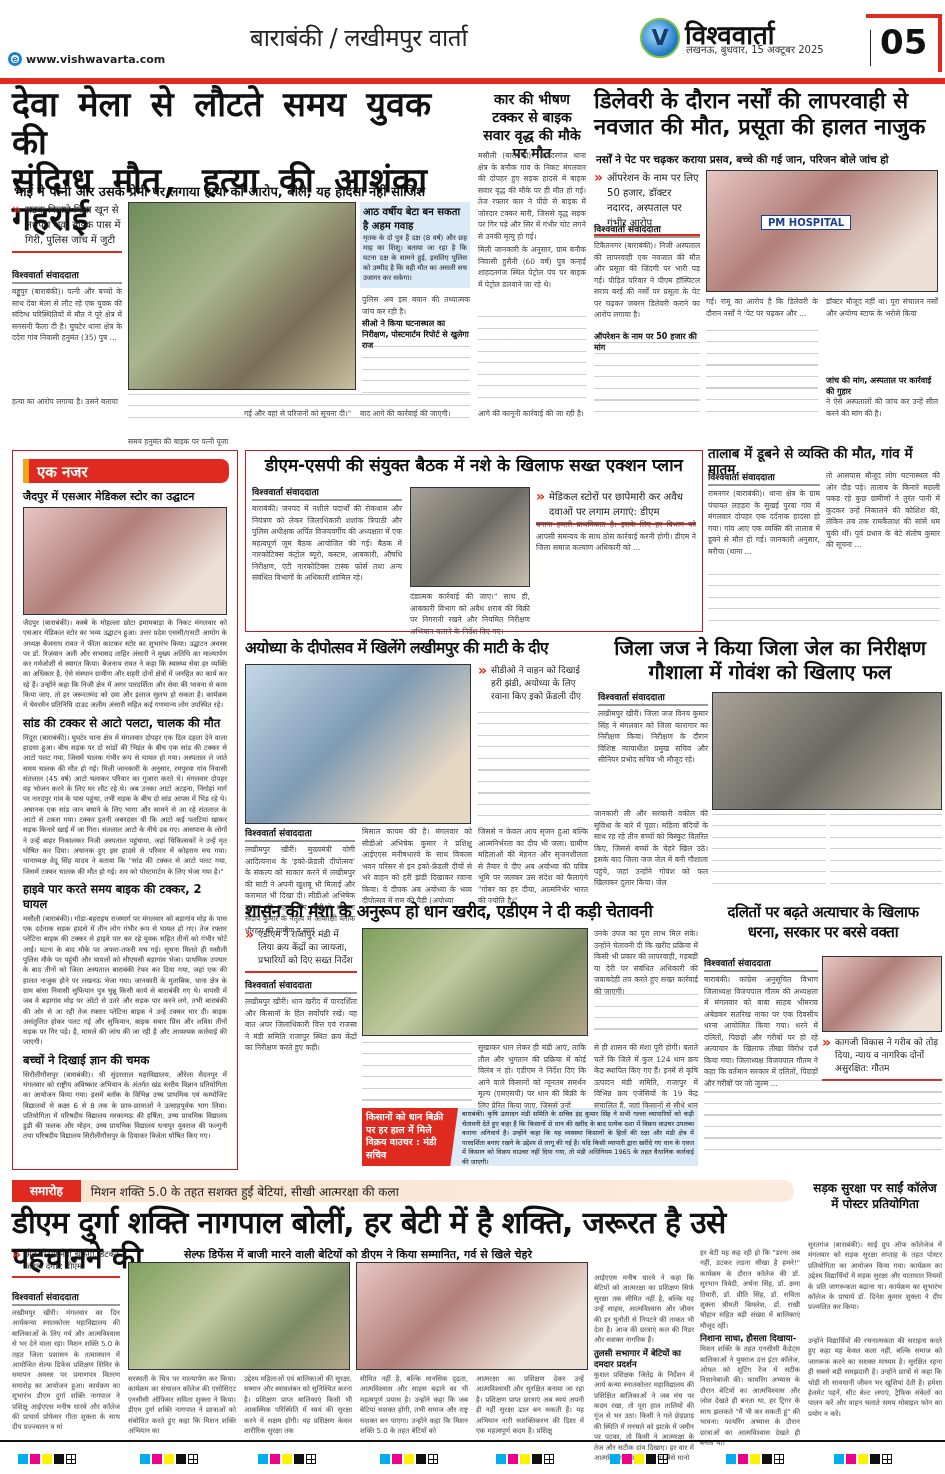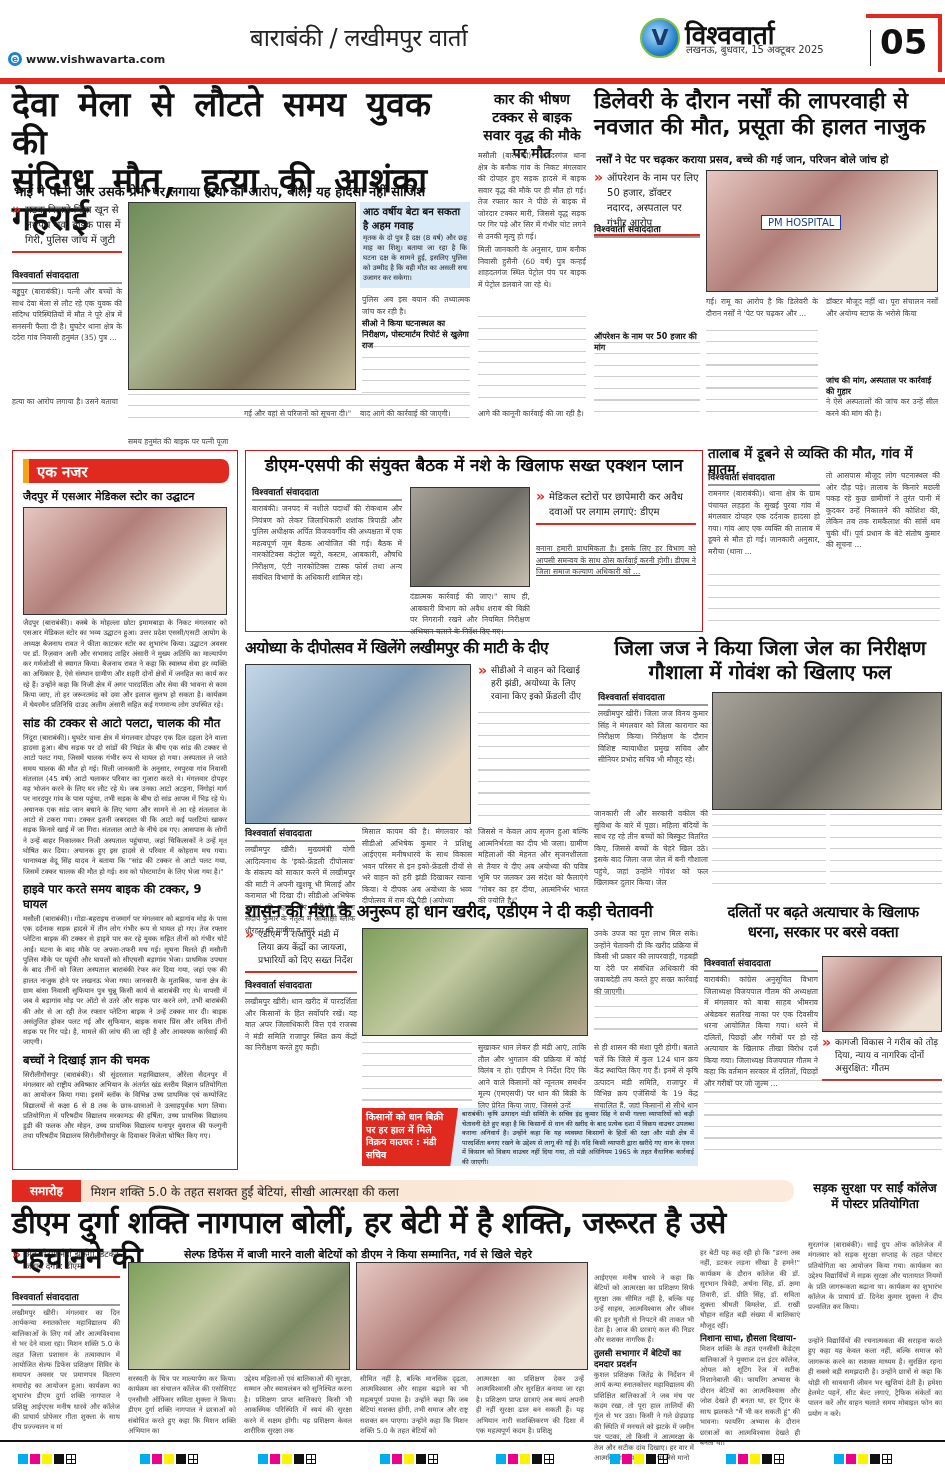--- a/index.html
+++ b/index.html
@@ -96,58 +96,59 @@
   <div>डिलेवरी के दौरान नर्सों की लापरवाही से</div>
   <div>नवजात की मौत, प्रसूता की हालत नाजुक</div>
 </div>
 <div class="abs sub" style="left:596px;top:152px;width:345px;font-size:10.5px;">नर्सों ने पेट पर चढ़कर कराया प्रसव, बच्चे की गई जान, परिजन बोले जांच हो</div>
 <div class="abs bullet redline" style="left:594px;top:170px;width:106px;padding-bottom:4px;">
   <span class="ch">»</span>
   <span>ऑपरेशन के नाम पर लिए 50 हजार, डॉक्टर नदारद, अस्पताल पर गंभीर आरोप</span>
 </div>
 <div class="abs" style="left:594px;top:222px;width:106px;">
   <div class="byline">विश्ववार्ता संवाददाता</div>
+  <div class="body">टिकैतनगर (बाराबंकी)। निजी अस्पताल की लापरवाही एक नवजात की मौत और प्रसूता की जिंदगी पर भारी पड़ गई। पीड़ित परिवार ने पीएम हॉस्पिटल सराय बरई की नर्सों पर प्रसूता के पेट पर चढ़कर जबरन डिलेवरी कराने का आरोप लगाया है।</div>
 </div>
 <div class="abs photo pink" style="left:706px;top:170px;width:232px;height:122px;">
-  <div style="position:absolute;left:54px;top:44px;background:#fff;color:#1b3f8f;font-size:10px;font-weight:normal;padding:1px 6px;border:1px solid #1b3f8f;text-align:center;">PM HOSPITAL</div>
+  <div style="position:absolute;left:54px;top:44px;background:#fff;color:#1b3f8f;font-size:10px;font-weight:bold;padding:1px 6px;border:1px solid #1b3f8f;text-align:center;">PM HOSPITAL</div>
 </div>
 <div class="abs body" style="left:706px;top:296px;width:112px;">गई। रामू का आरोप है कि डिलेवरी के दौरान नर्सों ने 'पेट पर चढ़कर और ...</div>
 <div class="abs body" style="left:826px;top:296px;width:112px;">डॉक्टर मौजूद नहीं था। पूरा संचालन नर्सों और अयोग्य स्टाफ के भरोसे किया</div>
 <div class="abs sub" style="left:594px;top:330px;width:106px;font-size:8px;">ऑपरेशन के नाम पर 50 हजार की मांग</div>
 <div class="abs sub" style="left:826px;top:374px;width:112px;font-size:8px;">जांच की मांग, अस्पताल पर कार्रवाई की गुहार</div>
 <div class="abs lines" style="left:594px;top:342px;width:106px;height:76px;"></div>
 <div class="abs lines" style="left:706px;top:330px;width:112px;height:90px;"></div>
 <div class="abs body" style="left:826px;top:396px;width:112px;">ने ऐसे अस्पतालों की जांच कर उन्हें सील करने की मांग की है।</div>
 
 <div class="abs boxed" style="left:12px;top:450px;width:226px;height:720px;background:#fff;">
   <div class="tagred" style="margin:8px 8px 0 10px;padding:2px 8px;font-size:15px;border-radius:0 8px 8px 0;border-left:6px solid #f7a21b;">एक नजर</div>
   <div class="sub" style="margin:5px 10px 0;font-size:11px;">जैदपुर में एसआर मेडिकल स्टोर का उद्घाटन</div>
   <div class="photo pink" style="margin:4px 10px 0;height:108px;"></div>
   <div class="body" style="margin:3px 10px 0;font-size:7px;line-height:10.3px;color:#333;">जैदपुर (बाराबंकी)। कस्बे के मोहल्ला छोटा इमामबाड़ा के निकट मंगलवार को एसआर मेडिकल स्टोर का भव्य उद्घाटन हुआ। उत्तर प्रदेश एससी/एसटी आयोग के अध्यक्ष बैजनाथ रावत ने फीता काटकर स्टोर का शुभारंभ किया। उद्घाटन अवसर पर डॉ. रिज़वान अली और सभासद ताहिर अंसारी ने मुख्य अतिथि का माल्यार्पण कर गर्मजोशी से स्वागत किया। बैजनाथ रावत ने कहा कि स्वास्थ्य सेवा हर व्यक्ति का अधिकार है, ऐसे संस्थान ग्रामीण और शहरी दोनों क्षेत्रों में जनहित का कार्य कर रहे हैं। उन्होंने कहा कि निजी क्षेत्र में अगर पारदर्शिता और सेवा की भावना से काम किया जाए, तो हर जरूरतमंद को दवा और इलाज सुलभ हो सकता है। कार्यक्रम में चेयरमैन प्रतिनिधि दाउद अलीम अंसारी सहित कई गणमान्य लोग उपस्थित रहे।</div>
   <div class="sub" style="margin:4px 10px 0;font-size:11.5px;">सांड की टक्कर से आटो पलटा, चालक की मौत</div>
   <div class="body" style="margin:3px 10px 0;font-size:7px;line-height:10.3px;color:#333;">निंदूरा (बाराबंकी)। घुघटेर थाना क्षेत्र में मंगलवार दोपहर एक दिल दहला देने वाला हादसा हुआ। बीच सड़क पर दो सांडों की भिड़ंत के बीच एक सांड की टक्कर से आटो पलट गया, जिसमें चालक गंभीर रूप से घायल हो गया। अस्पताल ले जाते समय चालक की मौत हो गई। मिली जानकारी के अनुसार, रमपुरवा गांव निवासी संतलाल (45 वर्ष) आटो चलाकर परिवार का गुजारा करते थे। मंगलवार दोपहर वह भोजन करने के लिए घर लौट रहे थे। जब उनका आटो अटहना, निंगोहां मार्ग पर नारदपुर गांव के पास पहुंचा, तभी सड़क के बीच दो सांड आपस में भिड़ रहे थे। अचानक एक सांड जान बचाने के लिए भागा और सामने से आ रहे संतलाल के आटो से टकरा गया। टक्कर इतनी जबरदस्त थी कि आटो कई पलटियां खाकर सड़क किनारे खाई में जा गिरा। संतलाल आटो के नीचे दब गए। आसपास के लोगों ने उन्हें बाहर निकालकर निजी अस्पताल पहुंचाया, जहां चिकित्सकों ने उन्हें मृत घोषित कर दिया। अचानक हुए इस हादसे से परिवार में कोहराम मच गया। थानाध्यक्ष वेदू सिंह यादव ने बताया कि "सांड की टक्कर से आटो पलट गया, जिसमें टक्कर चालक की मौत हो गई। शव को पोस्टमार्टम के लिए भेजा गया है।"</div>
-  <div class="sub" style="margin:4px 10px 0;font-size:11.5px;">हाइवे पार करते समय बाइक की टक्कर, 9 घायल</div>
+  <div class="sub" style="margin:4px 10px 0;font-size:11.5px;">हाइवे पार करते समय बाइक की टक्कर, 2 घायल</div>
   <div class="body" style="margin:3px 10px 0;font-size:7px;line-height:10.3px;color:#333;">मसौली (बाराबंकी)। गोंडा-बहराइच राजमार्ग पर मंगलवार को बड़ागांव मोड़ के पास एक दर्दनाक सड़क हादसे में तीन लोग गंभीर रूप से घायल हो गए। तेज रफ्तार प्लेटिना बाइक की टक्कर से हाइवे पार कर रहे युवक सहित तीनों को गंभीर चोटें आईं। घटना के बाद मौके पर अफरा-तफरी मच गई। सूचना मिलते ही मसौली पुलिस मौके पर पहुंची और घायलों को सीएचसी बड़ागांव भेजा। प्राथमिक उपचार के बाद तीनों को जिला अस्पताल बाराबंकी रेफर कर दिया गया, जहां एक की हालत नाजुक होने पर लखनऊ भेजा गया। जानकारी के मुताबिक, थाना क्षेत्र के ग्राम बांसा निवासी सुफियान पुत्र चुन्नू किसी कार्य से बाराबंकी गए थे। वापसी में जब वे बड़ागांव मोड़ पर ऑटो से उतरे और सड़क पार करने लगे, तभी बाराबंकी की ओर से आ रही तेज रफ्तार प्लेटिना बाइक ने उन्हें टक्कर मार दी। बाइक असंतुलित होकर पलट गई और सुफियान, बाइक सवार प्रिंस और लविश तीनों सड़क पर गिर पड़े। है, मामले की जांच की जा रही है और आवश्यक कार्रवाई की जाएगी।</div>
   <div class="sub" style="margin:4px 10px 0;font-size:11.5px;">बच्चों ने दिखाई ज्ञान की चमक</div>
   <div class="body" style="margin:3px 10px 0;font-size:7px;line-height:10.3px;color:#333;">सिरौलीगौसपुर (बाराबंकी)। श्री सुंदरलाल महाविद्यालय, औरेला सैदनपुर में मंगलवार को राष्ट्रीय अविष्कार अभियान के अंतर्गत खंड स्तरीय विज्ञान प्रतियोगिता का आयोजन किया गया। इसमें ब्लॉक के विभिन्न उच्च प्राथमिक एवं कम्पोजिट विद्यालयों से कक्षा 6 से 8 तक के छात्र-छात्राओं ने उत्साहपूर्वक भाग लिया। प्रतियोगिता में परिषदीय विद्यालय मरकामऊ की हर्षिता, उच्च प्राथमिक विद्यालय डुडी की फलक और मोहन, उच्च प्राथमिक विद्यालय धनापुर युवराज की फल्गुनी तथा परिषदीय विद्यालय सिरौलीगौसपुर के दिवाकर विजेता घोषित किए गए।</div>
 </div>
 
 <div class="abs boxed" style="left:245px;top:450px;width:458px;height:182px;">
   <div class="h1" style="margin:5px 8px 0;font-size:17px;text-align:center;">डीएम-एसपी की संयुक्त बैठक में नशे के खिलाफ सख्त एक्शन प्लान</div>
   <div class="abs" style="left:6px;top:34px;width:150px;">
     <div class="byline">विश्ववार्ता संवाददाता</div>
     <div class="body">बाराबंकी। जनपद में नशीले पदार्थों की रोकथाम और नियंत्रण को लेकर जिलाधिकारी शशांक त्रिपाठी और पुलिस अधीक्षक अर्पित विजयवर्गीय की अध्यक्षता में एक महत्वपूर्ण जूम बैठक आयोजित की गई। बैठक में नारकोटिक्स कंट्रोल ब्यूरो, कस्टम, आबकारी, औषधि निरीक्षण, एंटी नारकोटिक्स टास्क फोर्स तथा अन्य संबंधित विभागों के अधिकारी शामिल रहे।</div>
   </div>
   <div class="abs photo grey" style="left:164px;top:36px;width:120px;height:100px;"></div>
   <div class="abs body" style="left:164px;top:140px;width:120px;">दंडात्मक कार्रवाई की जाए।" साथ ही, आबकारी विभाग को अवैध शराब की बिक्री पर निगरानी रखने और नियमित निरीक्षण अभियान चलाने के निर्देश दिए गए।</div>
   <div class="abs bullet redline" style="left:290px;top:38px;width:160px;padding-bottom:4px;">
     <span class="ch">»</span>
     <span>मेडिकल स्टोरों पर छापेमारी कर अवैध दवाओं पर लगाम लगाएं: डीएम</span>
   </div>
-  <div class="abs body" style="left:290px;top:92px;width:160px;text-decoration:underline;">बनाना हमारी प्राथमिकता है। इसके लिए हर विभाग को आपसी समन्वय के साथ ठोस कार्रवाई करनी होगी। डीएम ने जिला समाज कल्याण अधिकारी को ...</div>
+  <div class="abs body" style="left:290px;top:68px;width:160px;">बनाना हमारी प्राथमिकता है। इसके लिए हर विभाग को आपसी समन्वय के साथ ठोस कार्रवाई करनी होगी। डीएम ने जिला समाज कल्याण अधिकारी को ...</div>
 </div>
 
 <div class="abs h1" style="left:708px;top:446px;width:234px;font-size:13.5px;">तालाब में डूबने से व्यक्ति की मौत, गांव में मातम</div>
 <div class="abs" style="left:708px;top:470px;width:112px;">
   <div class="byline">विश्ववार्ता संवाददाता</div>
   <div class="body">रामनगर (बाराबंकी)। थाना क्षेत्र के ग्राम पंचायत लहड़रा के सुखई पुरवा गांव में मंगलवार दोपहर एक दर्दनाक हादसा हो गया। गांव आए एक व्यक्ति की तालाब में डूबने से मौत हो गई। जानकारी अनुसार, मरौचा (थाना ...</div>
 </div>
 <div class="abs body" style="left:826px;top:470px;width:114px;">तो आसपास मौजूद लोग घटनास्थल की ओर दौड़ पड़े। तालाब के किनारे मछली पकड़ रहे कुछ ग्रामीणों ने तुरंत पानी में कूदकर उन्हें निकालने की कोशिश की, लेकिन तब तक रामकैलाश की सांसें थम चुकी थीं। पूर्व प्रधान के बेटे संतोष कुमार की सूचना ...</div>
 <div class="abs lines" style="left:708px;top:574px;width:232px;height:56px;"></div>
 

